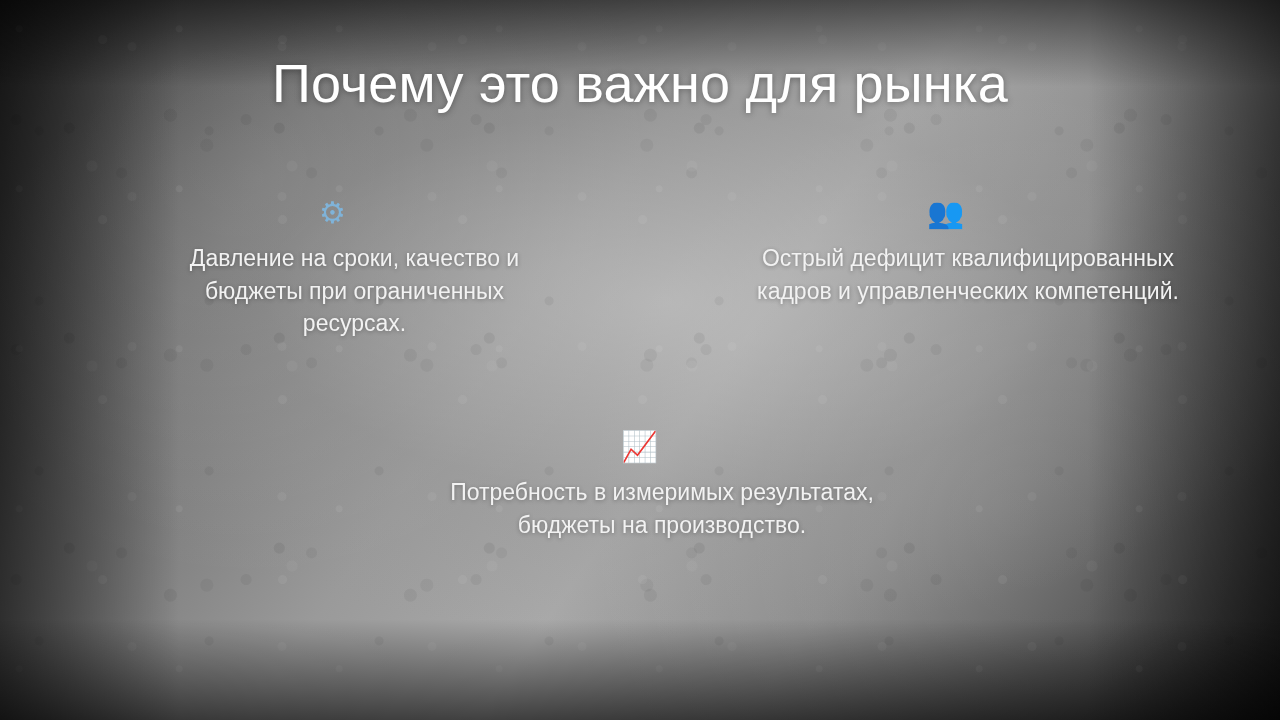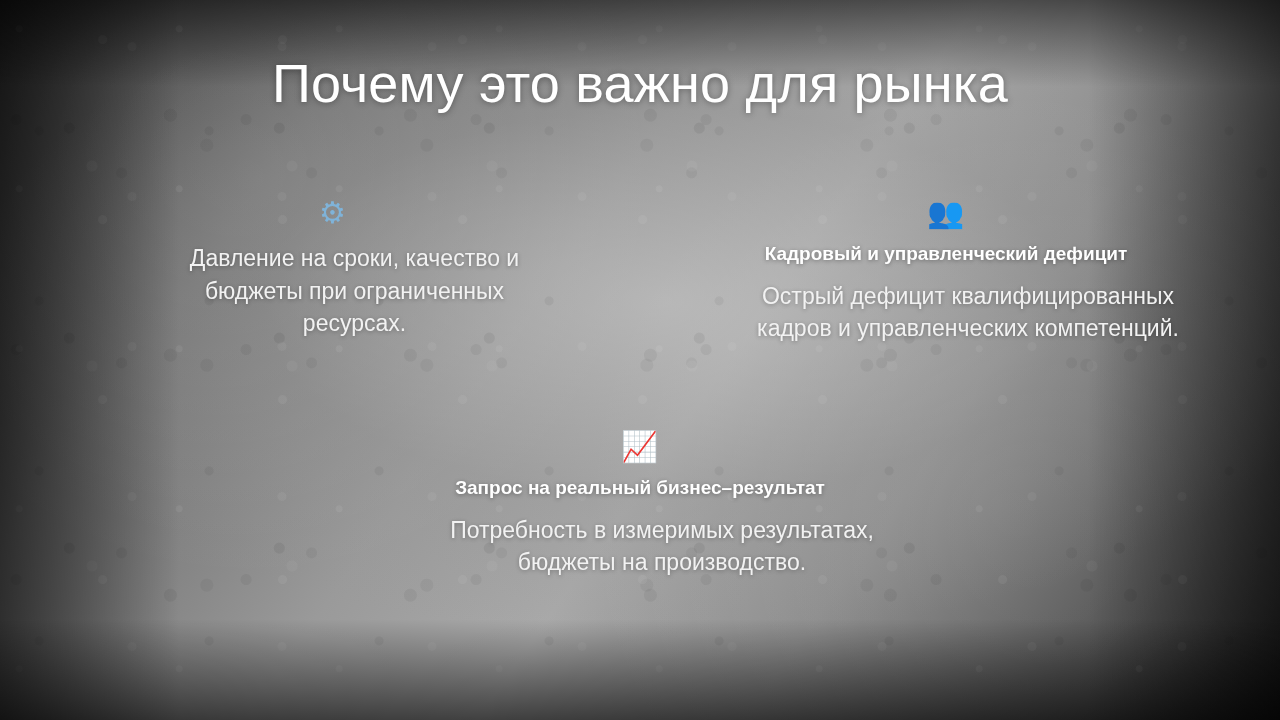--- a/index.html
+++ b/index.html
@@ -116,24 +116,22 @@
 
     <h1 class="slide-title">Почему это важно для рынка</h1>
 
     <div class="card" id="card-efficiency">
       <div class="card-icon gear-icon">⚙</div>
       <div class="card-body">Давление на сроки, качество и бюджеты при ограниченных ресурсах.</div>
     </div>
 
     <div class="card" id="card-talent">
       <div class="card-icon">👥</div>
-      <div class="card-heading">Кадровый и управленческий дефицит</div>
       <div class="card-body">Острый дефицит квалифицированных кадров и управленческих компетенций.</div>
     </div>
 
     <div class="card" id="card-results">
       <div class="card-icon chart-icon">📈</div>
-      <div class="card-heading">Запрос на реальный бизнес–результат</div>
       <div class="card-body">Потребность в измеримых результатах, бюджеты на производство.</div>
     </div>
 
   </div>
 </div>
 
 </body></html>

